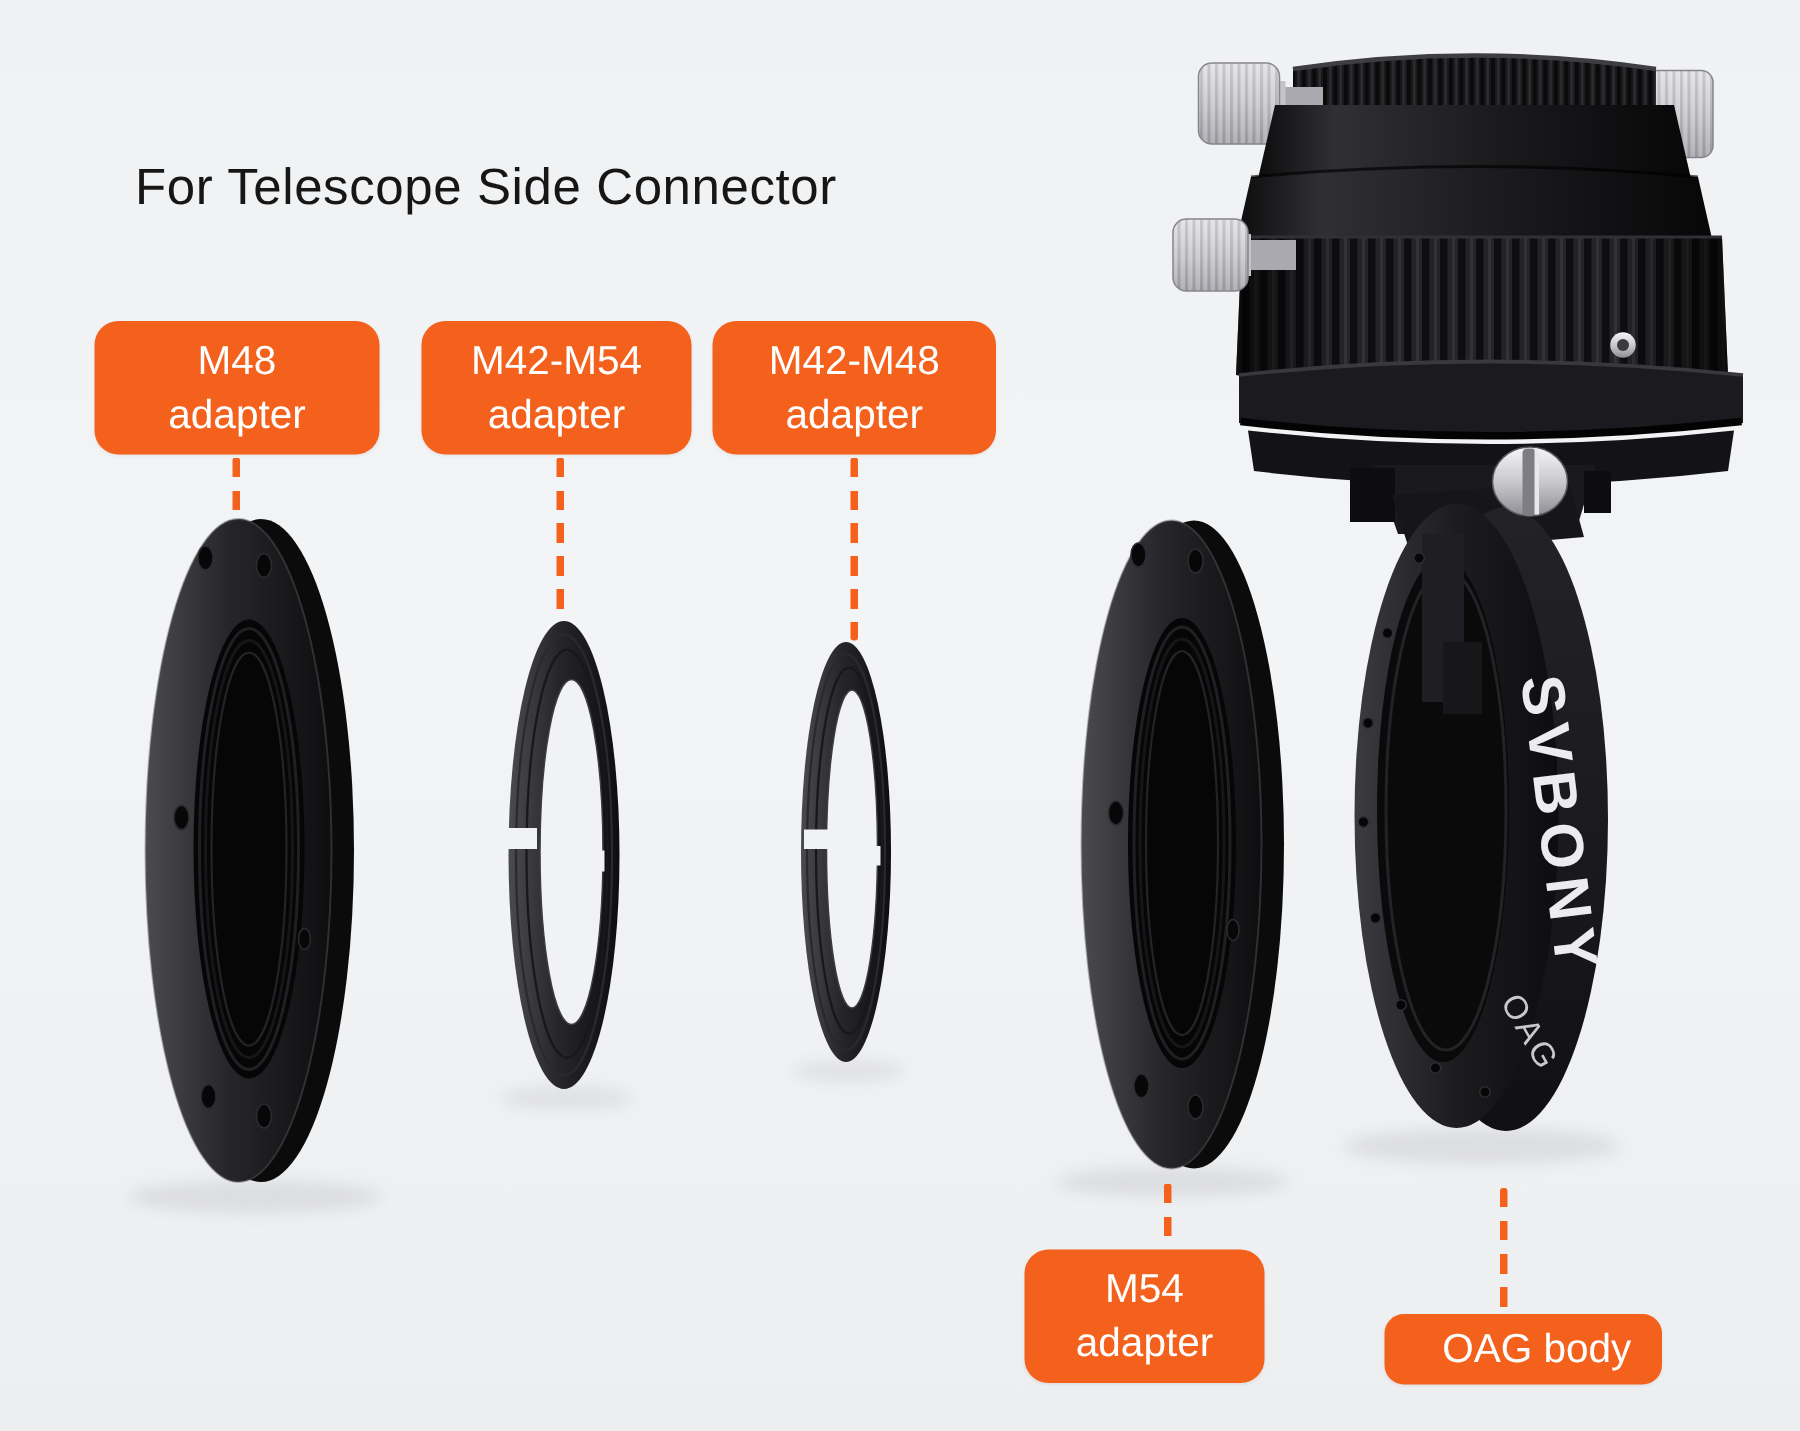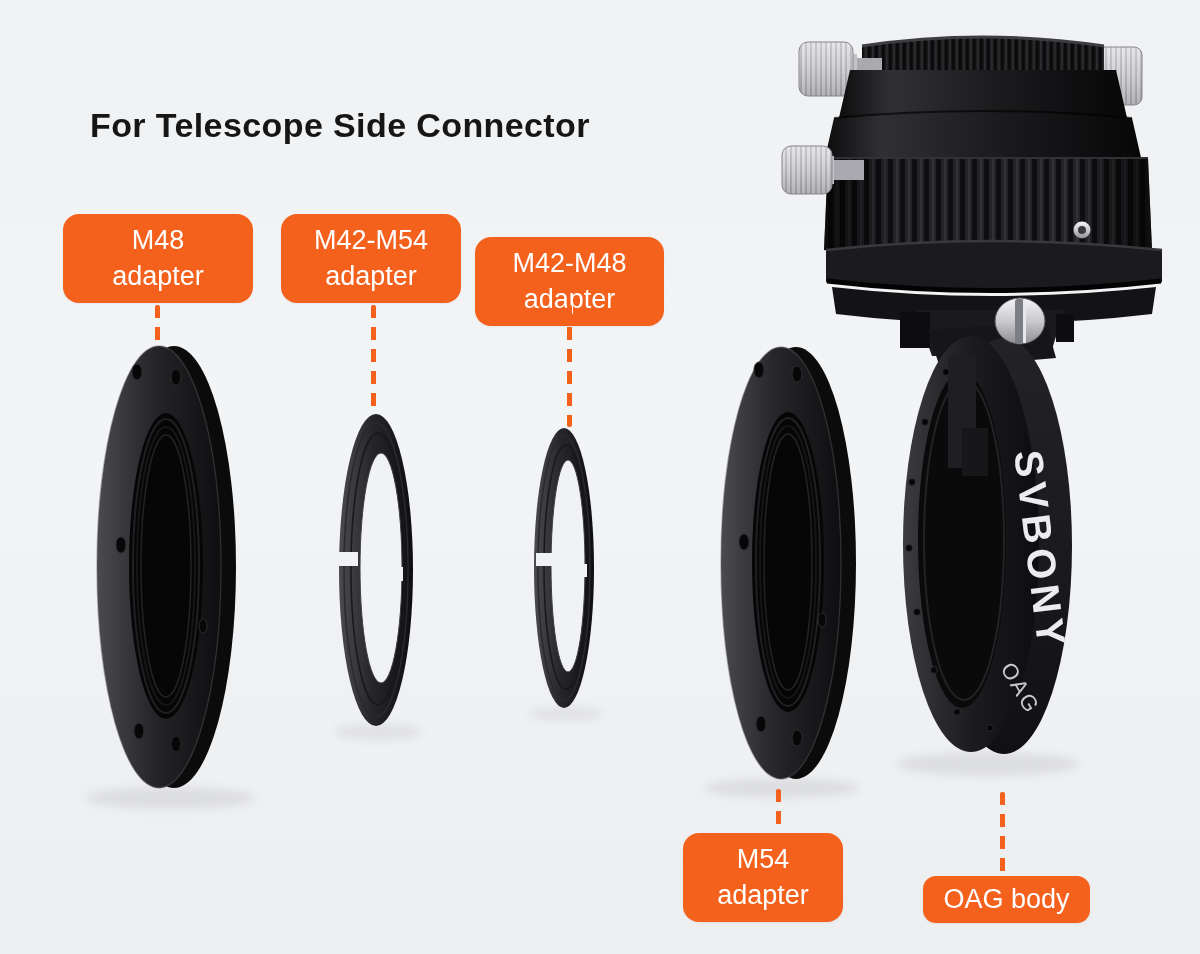--- a/index.html
+++ b/index.html
@@ -14,21 +14,21 @@
   }
   .canvas{
     position:relative;
     width:1200px;height:954px;
     overflow:hidden;
     background:linear-gradient(180deg,#f0f1f2 0%,#f3f4f5 45%,#edeef0 100%);
   }
   .scene{position:absolute;left:0;top:0;width:1200px;height:954px;}
   .title{
     position:absolute;left:90px;top:106px;
-    font-size:34px;font-weight:700;color:#161616;
+    font-size:34px;font-weight:400;color:#161616;
     letter-spacing:0.4px;white-space:nowrap;
   }
   .callout{
     position:absolute;
     background:var(--accent);
     color:var(--label-text);
     border-radius:16px;
     display:flex;flex-direction:column;align-items:center;justify-content:center;
     font-size:27px;line-height:1.32;font-weight:500;text-align:center;
     box-shadow:0 1px 2px rgba(0,0,0,0.06);
@@ -251,29 +251,29 @@
   <div class="title">For Telescope Side Connector</div>
 
   <div class="callout" style="left:63px;top:214px;width:190px;height:89px;">
     <span>M48</span>
     <span>adapter</span>
   </div>
   <div class="callout" style="left:281px;top:214px;width:180px;height:89px;">
     <span>M42-M54</span>
     <span>adapter</span>
   </div>
-  <div class="callout" style="left:475px;top:214px;width:189px;height:89px;margin-top:23px;">
+  <div class="callout" style="left:475px;top:214px;width:189px;height:89px;">
     <span>M42-M48</span>
     <span>adapter</span>
   </div>
   <div class="callout" style="left:683px;top:833px;width:160px;height:89px;">
     <span>M54</span>
     <span>adapter</span>
   </div>
-  <div class="callout small" style="left:923px;top:876px;width:167px;height:47px;">
+  <div class="callout small" style="left:923px;top:876px;width:167px;height:47px;padding-left:18px;">
     <span>OAG body</span>
   </div>
 
   <div class="dash" style="left:155px;top:305px;height:42px;"></div>
   <div class="dash" style="left:371px;top:305px;height:108px;"></div>
   <div class="dash" style="left:567px;top:305px;height:122px;"></div>
   <div class="dash" style="left:776px;top:789px;height:42px;"></div>
   <div class="dash" style="left:1000px;top:792px;height:82px;"></div>
 
 </div>

